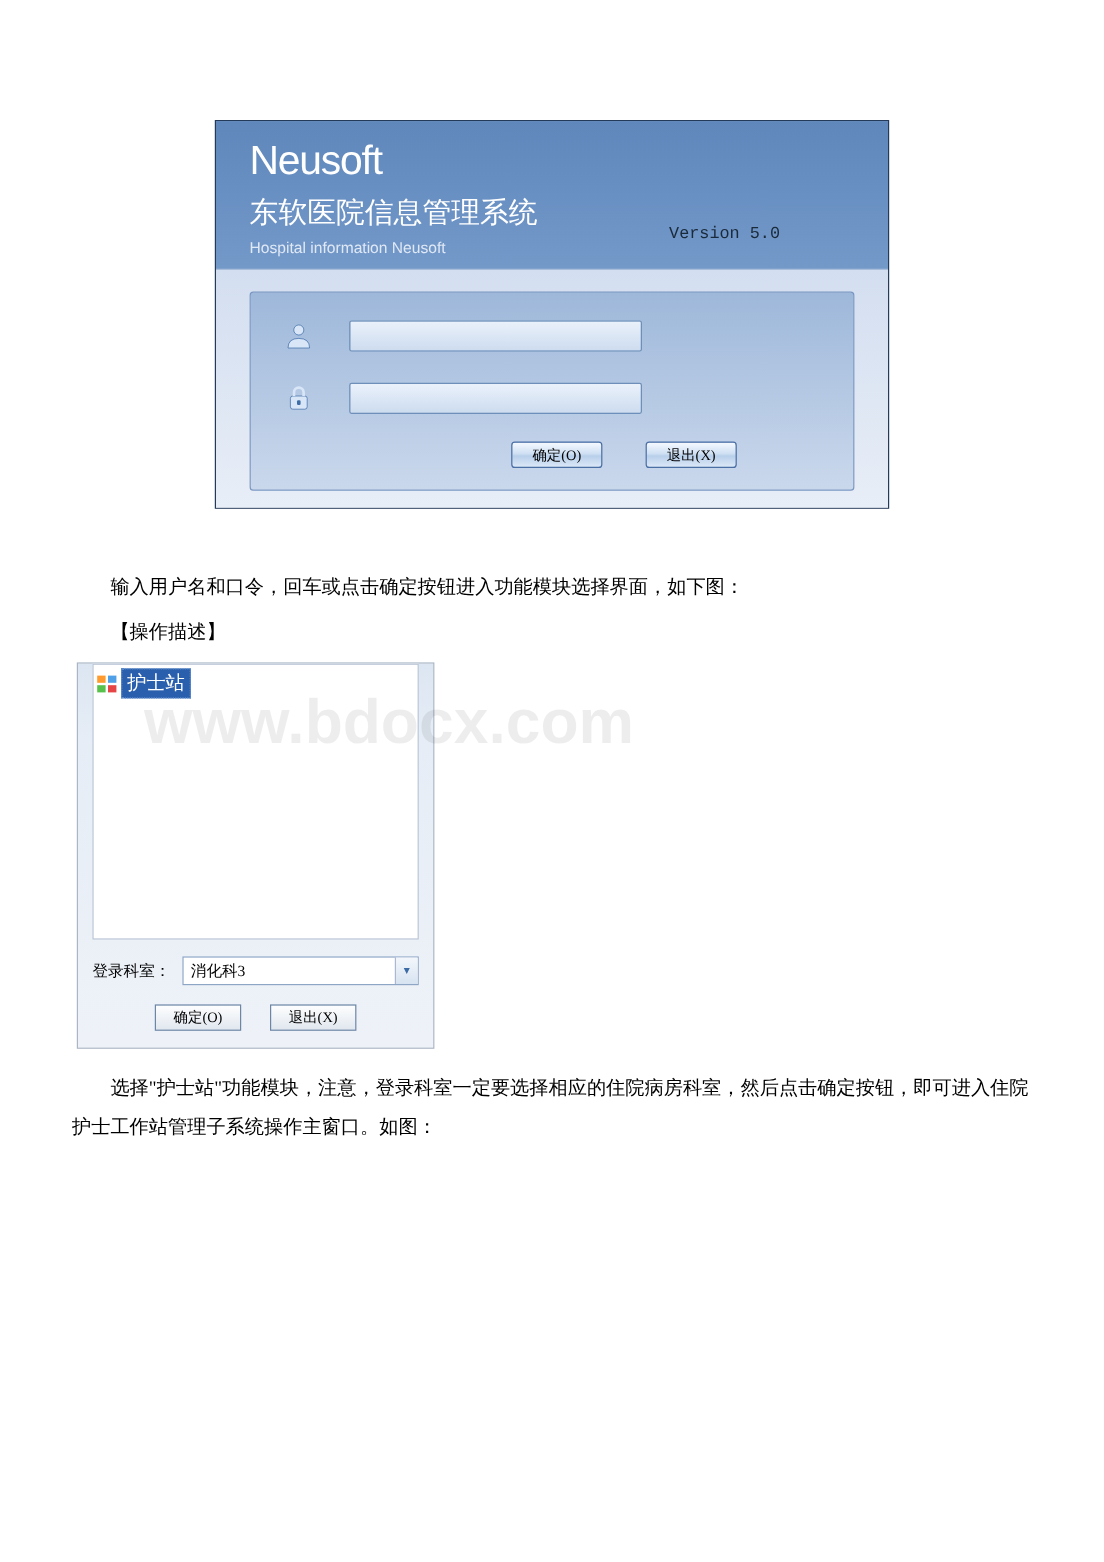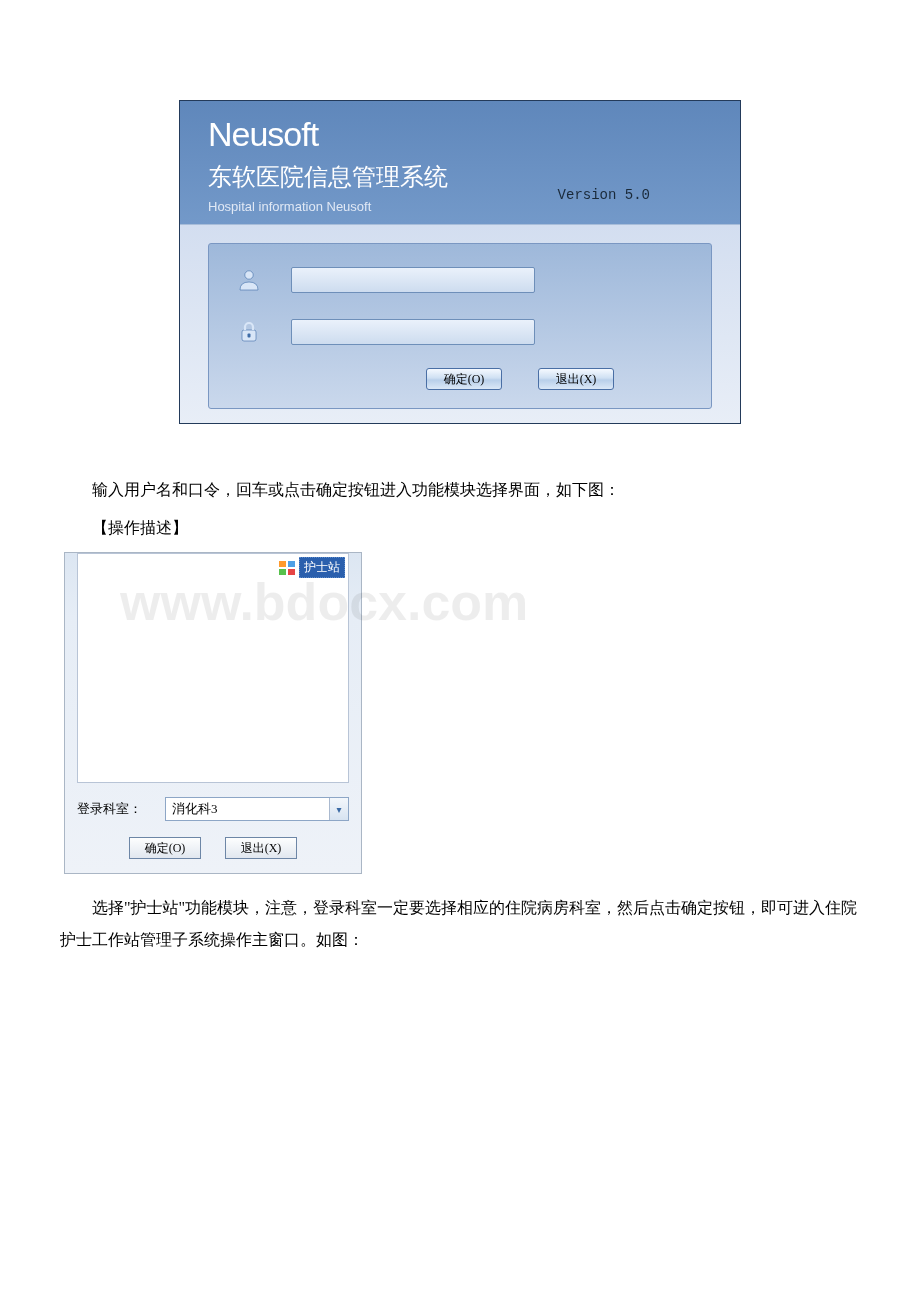--- a/index.html
+++ b/index.html
@@ -139,22 +139,21 @@
     font-size: 15px;
     color: #0b2a4a;
   }
   .role-list {
     background: #fff;
     border: 1px solid #b8c4d6;
     margin: 0 12px;
     height: 230px;
     padding: 3px;
     box-sizing: border-box;
-    font-size: 12px;
-    text-align: right;
+    font-size: 16px;
   }
   .role-item {
     display: inline-flex;
     align-items: center;
     gap: 4px;
   }
   .role-item-label {
     background: #2a5fad;
     color: #fff;
     padding: 1px 4px;
@@ -166,21 +165,21 @@
     background:
       linear-gradient(#ff9a2e,#ff9a2e), linear-gradient(#4fa0e6,#4fa0e6),
       linear-gradient(#57c14c,#57c14c), linear-gradient(#e64545,#e64545);
     background-size: 7px 6px, 7px 6px, 7px 6px, 7px 6px;
     background-position: 0 0, 9px 0, 0 8px, 9px 8px;
     background-repeat: no-repeat;
   }
   .dept-row {
     display: flex;
     align-items: center;
-    gap: 23px;
+    gap: 10px;
     padding: 14px 12px 10px 12px;
     font-size: 13px;
   }
   .dept-select {
     flex: 1;
     display: flex;
     align-items: center;
     border: 1px solid #8da6c6;
     background: #fff;
     height: 22px;

